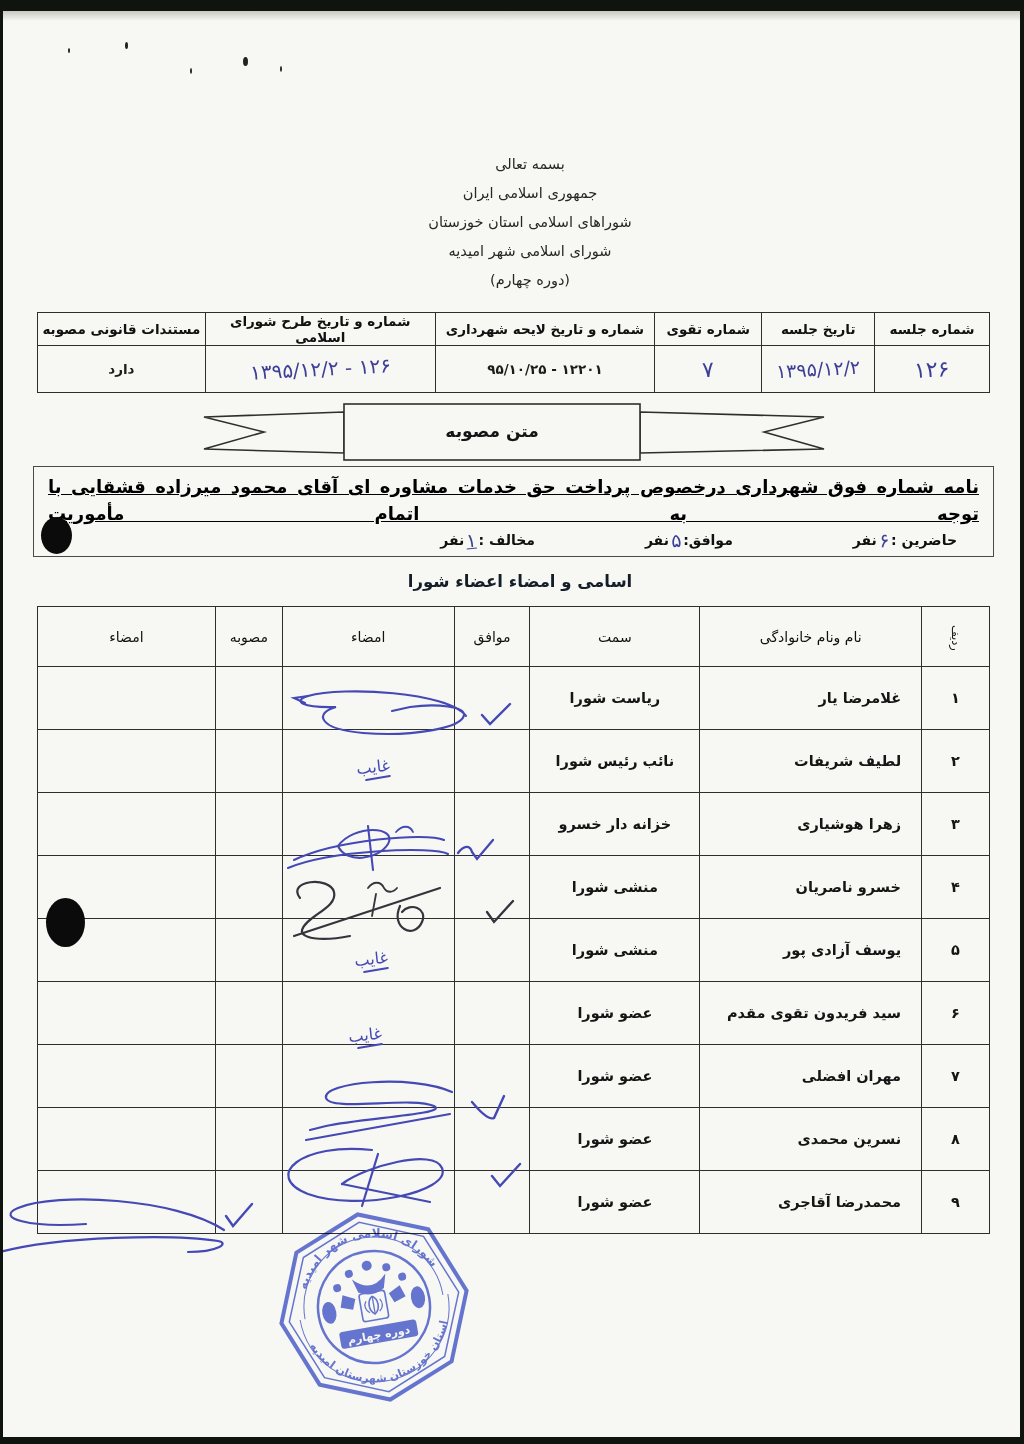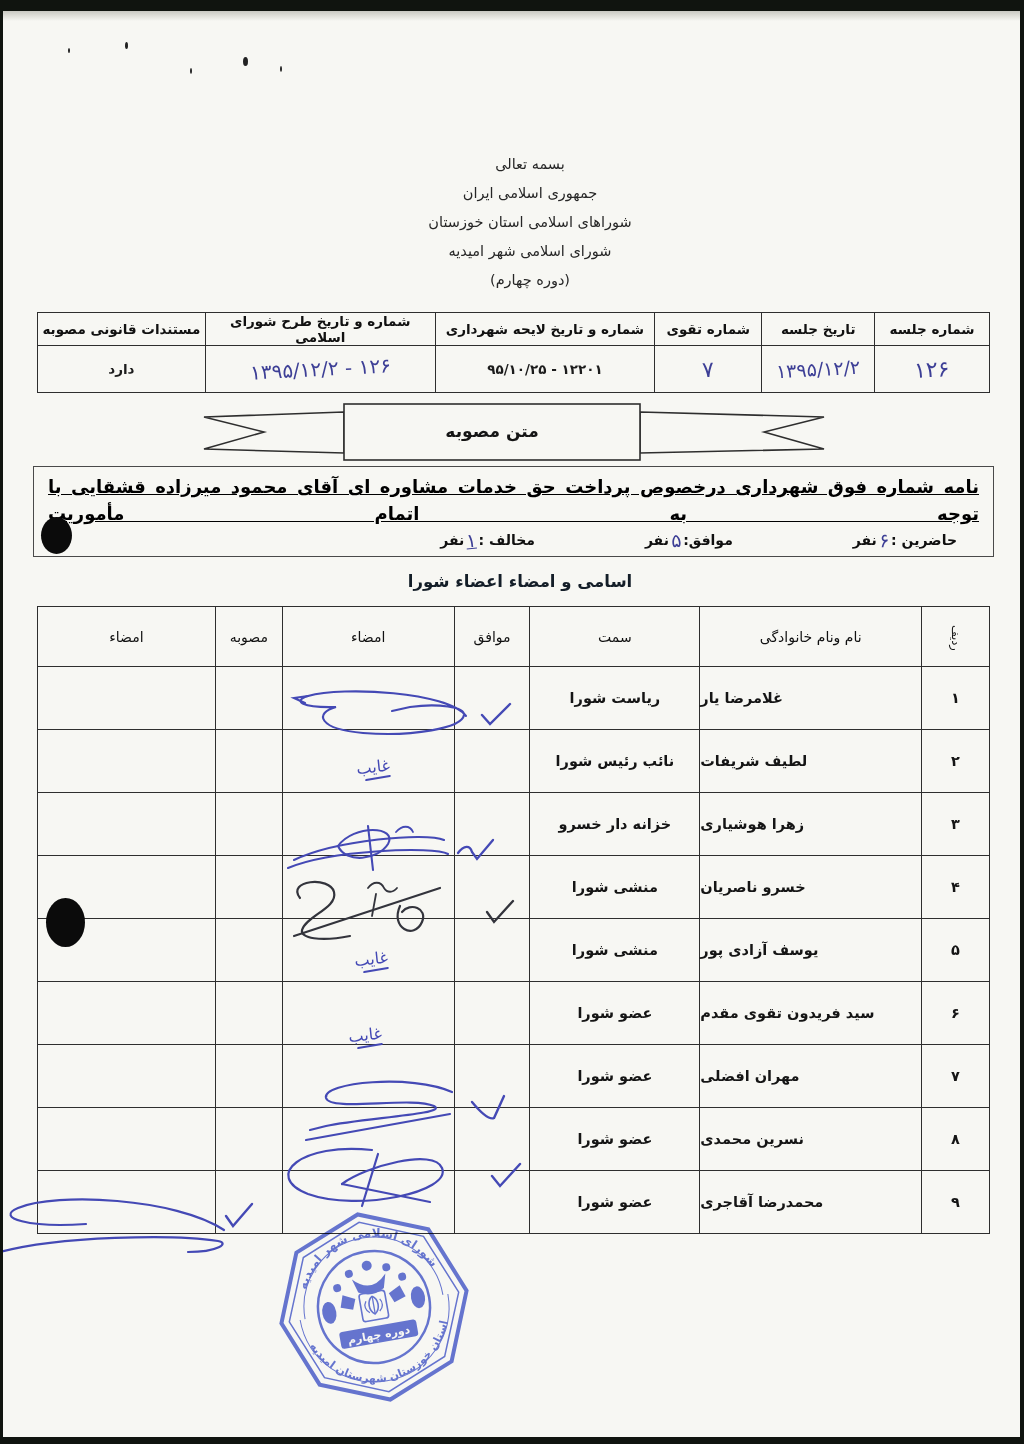--- a/index.html
+++ b/index.html
@@ -46,21 +46,21 @@
   .att-oppose{margin-right:110px;}
   .hand-num{display:inline-block;color:#3d3f96;font-size:19px;font-weight:normal;transform:rotate(-5deg);margin:0 2px;}
   .hand-num.underlined{text-decoration:underline;}
 
   
   .members-title{position:absolute;left:0;top:572px;width:1040px;text-align:center;font-size:16.5px;font-weight:bold;color:#141e28;}
   .members-table{position:absolute;right:34px;top:606px;width:953px;direction:rtl;z-index:2;}
   .members-table td{border:1.7px solid #2e2e2e;text-align:center;vertical-align:middle;padding:0;}
   .members-table .hrow td{height:59px;font-weight:normal;font-size:14px;color:#111;}
   .members-table .mrow td{height:62px;font-size:14.5px;font-weight:bold;color:#151515;}
-  .members-table td.name-cell{text-align:left;padding-right:20px;}
+  .members-table td.name-cell{text-align:right;padding-right:20px;}
   .rotated{display:inline-block;transform:rotate(90deg);font-size:11.5px;letter-spacing:1px;}
 
   
   .ink-layer{position:absolute;inset:0;z-index:10;pointer-events:none;}
   .ink{position:absolute;}
   .absent-note{position:absolute;color:#4449b5;font-size:16px;font-weight:normal;transform:rotate(-6deg);letter-spacing:1px;}
   .absent-note .u{display:block;width:26px;height:2px;background:#4449b5;border-radius:2px;margin:1px auto 0 18px;transform:rotate(-4deg);}
 
   
   .stamp{position:absolute;left:277px;top:1210px;width:195px;height:195px;z-index:15;mix-blend-mode:multiply;opacity:0.92;}

